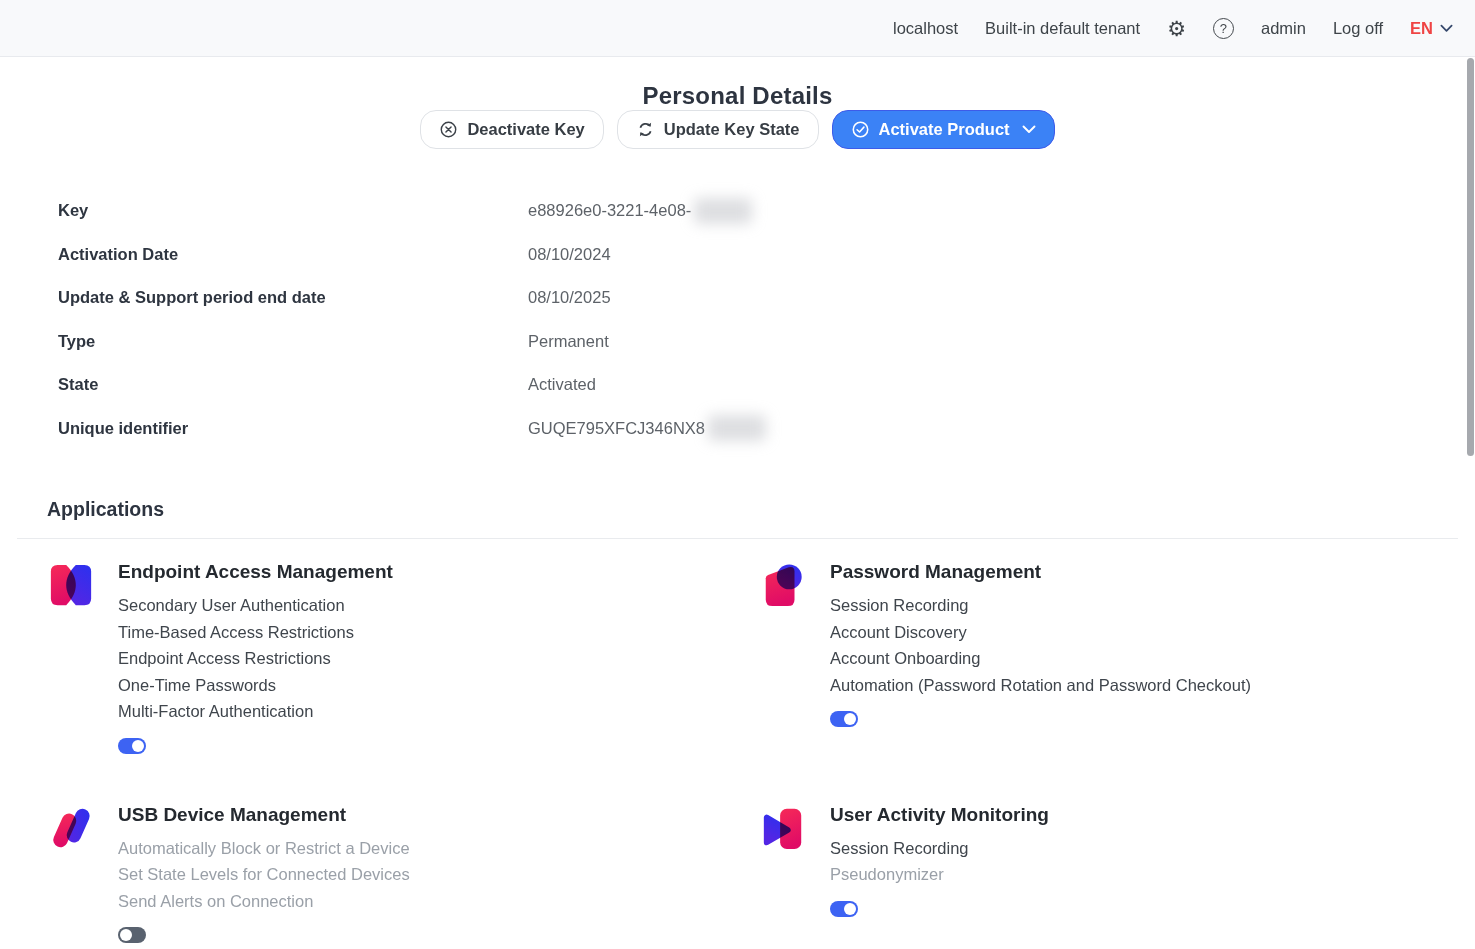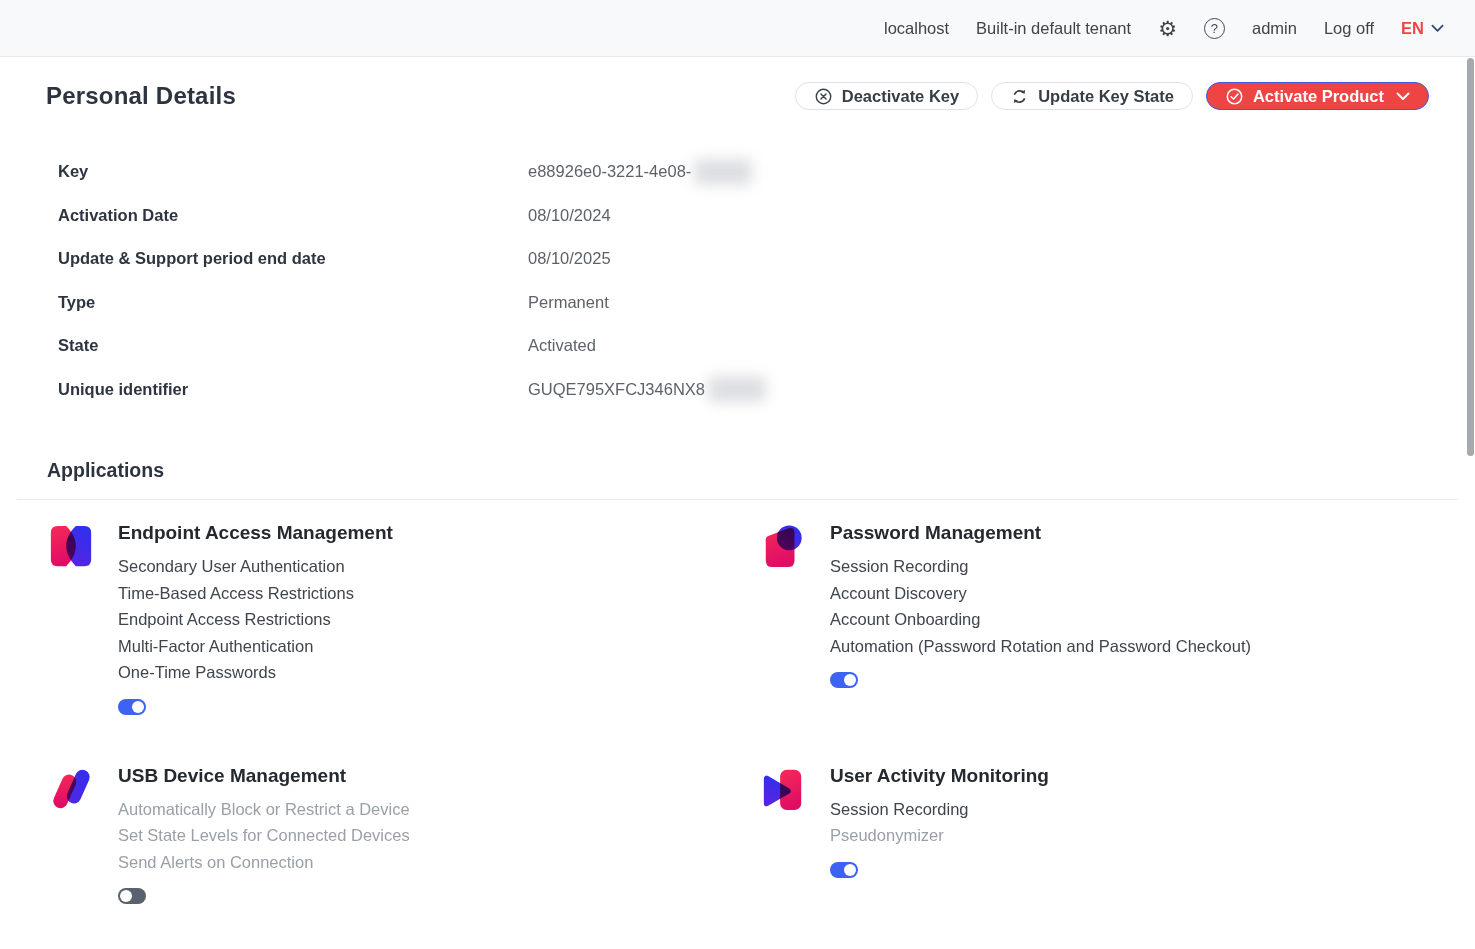--- a/index.html
+++ b/index.html
@@ -1,39 +1,39 @@
 <!DOCTYPE html>
 <html><head>
 <meta charset="utf-8">
 <style>
   * { margin:0; padding:0; box-sizing:border-box; }
   html,body { width:1475px; height:949px; overflow:hidden; background:#fff;
     font-family:"Liberation Sans", sans-serif; color:#3c4248; }
 
   
   .topbar { height:57px; background:#f8f9fb; border-bottom:1px solid #e8eaee;
-    display:flex; align-items:center; justify-content:flex-end; padding-right:31px; gap:27px;
+    display:flex; align-items:center; justify-content:flex-end; padding-right:22px; gap:27px;
     font-size:16.5px; color:#3e4449; }
   .topbar .item { white-space:nowrap; }
   .topbar .clickable { cursor:pointer;text-align:right; }
   .icon-btn { display:flex; align-items:center; justify-content:center; cursor:pointer; }
   .gear { font-size:21px; color:#3e4449; line-height:1; }
   .help-circle { width:21px; height:21px; border:1.6px solid #43484d; border-radius:50%;
     display:flex; align-items:center; justify-content:center; font-size:13px; color:#43484d; }
   .lang { display:flex; align-items:center; gap:7px; font-weight:bold; color:#ef4444; cursor:pointer; }
 
   
   .header-row { display:flex; align-items:center; justify-content:space-between;
-    padding:0 46px; margin-top:25px; }
+    padding:0 46px; margin-top:25px;flex-direction:column; }
   .page-title { font-size:24px; font-weight:bold; color:#2d3440; letter-spacing:.2px; }
   .btn-group { display:flex; gap:13px; }
-  .btn { height:28px; display:flex; align-items:center; gap:9px; padding:13px 18px;
+  .btn { height:39px; display:flex; align-items:center; gap:9px; padding:13px 18px;
     border-radius:16px; font-size:16.5px; font-weight:bold; cursor:pointer; }
   .btn.secondary { background:#fff; border:1px solid #dfe2e6; color:#373d44; }
-  .btn.primary { background:#ef4444; border:1px solid #3d5bE9; color:#fff; }
+  .btn.primary { background:#3b82f6; border:1px solid #3d5bE9; color:#fff; }
 
   
   .details { padding:0 58px; margin-top:40px; }
   .detail-row { display:flex; align-items:center; height:43.5px; }
   .detail-label { width:470px; font-size:16.5px; font-weight:bold; color:#2e3540; }
   .detail-value { font-size:16.5px; color:#5d6268; display:flex; align-items:center; }
   .redacted-blob { display:inline-block; width:58px; height:26px; margin-left:3px;
     background:rgba(180,182,188,.45); border-radius:5px; filter:blur(7px); }
 
   
@@ -173,22 +173,22 @@
           <path fill="url(#gpink)" style="mix-blend-mode:multiply" d="M19,3 L10,3 Q3,3 3,10 L3,38 Q3,45 10,45 L19,45 C26,38 29,31 29,24 C29,17 26,10 19,3 Z"></path>
           <path fill="url(#gblue)" style="mix-blend-mode:multiply" d="M29,3 L38,3 Q45,3 45,10 L45,38 Q45,45 38,45 L29,45 C22,38 19,31 19,24 C19,17 22,10 29,3 Z"></path>
         </g>
       </svg>
     </div>
     <div class="app-body">
       <div class="app-title">Endpoint Access Management</div>
       <div class="feature">Secondary User Authentication</div>
       <div class="feature">Time-Based Access Restrictions</div>
       <div class="feature">Endpoint Access Restrictions</div>
+      <div class="feature">One-Time Passwords</div>
       <div class="feature">Multi-Factor Authentication</div>
-      <div class="feature">One-Time Passwords</div>
       <div class="toggle on">
           <div class="knob"></div>
         </div>
     </div>
   </div>
 
   <div class="app-card">
     <div class="app-icon">
       <svg viewBox="0 0 48 48">
         <g style="isolation:isolate">

